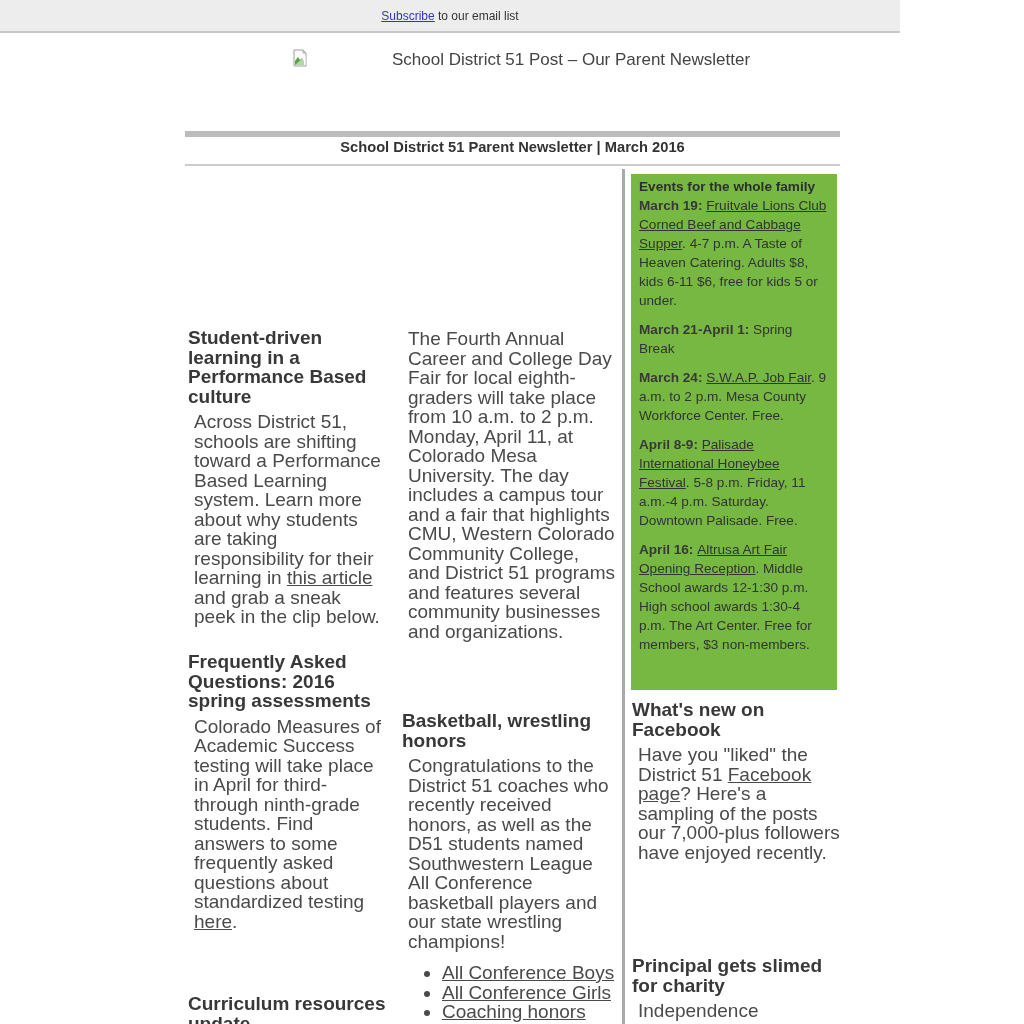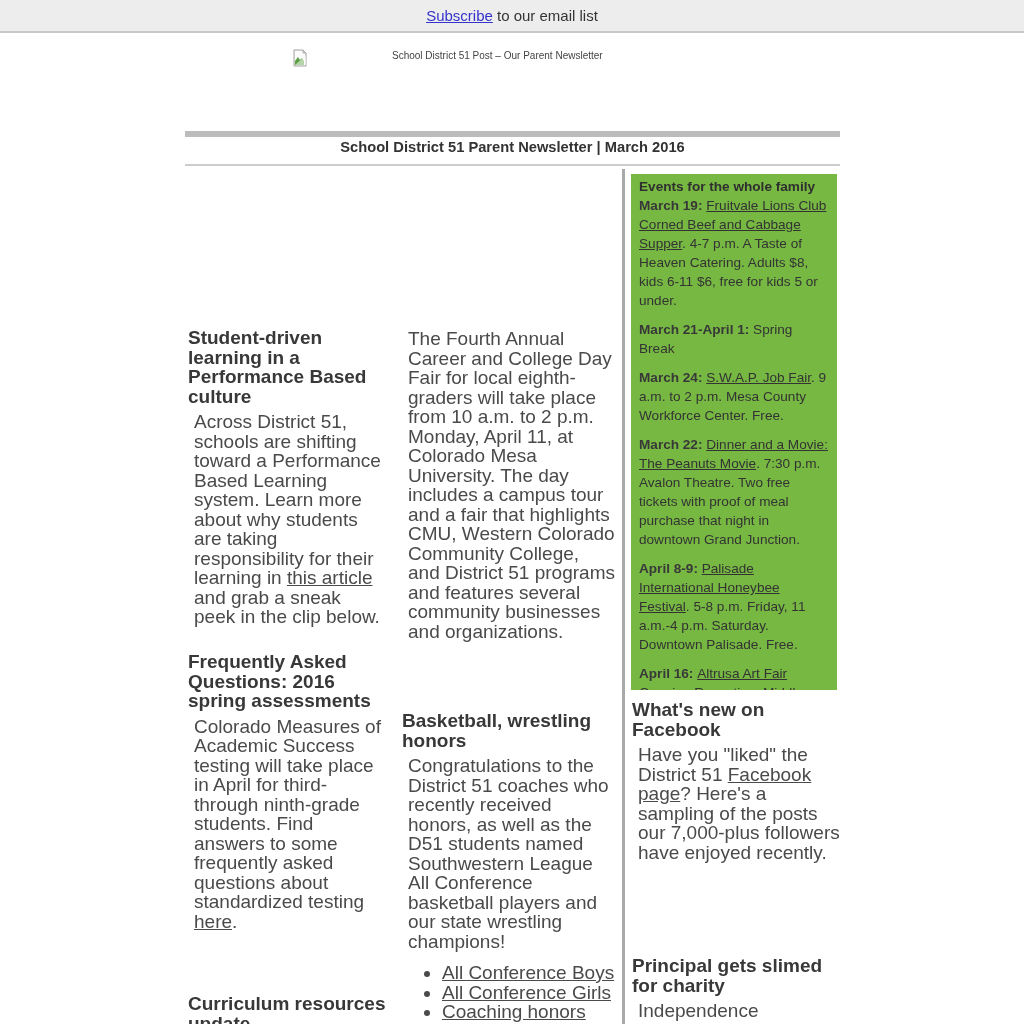--- a/index.html
+++ b/index.html
@@ -2,29 +2,29 @@
 <html><head>
 <meta charset="utf-8">
 <style>
   html,body{margin:0;padding:0;background:#ffffff;}
   .page{
     position:relative;width:1024px;height:1024px;overflow:hidden;
     font-family:"Liberation Sans",sans-serif;background:#ffffff;
   }
   
   .topbar{
-    position:absolute;left:0;top:0;width:1024px;height:31px;
+    position:absolute;left:0;top:0;width:900px;height:31px;
     background:#ededed;border-bottom:2px solid #c8c8c8;
     display:flex;align-items:center;justify-content:center;
-    font-size:15px;color:#333333;
+    font-size:12px;color:#333333;
   }
   .sub-link{color:#3333cc;text-decoration:underline;cursor:pointer;}
   
   .masthead-icon{position:absolute;left:293px;top:49px;width:14px;height:18px;}
-  .masthead-title{position:absolute;left:392px;top:50px;font-size:10px;color:#444444;}
+  .masthead-title{position:absolute;left:392px;top:50px;font-size:17px;color:#444444;}
   
   .rule-thick{position:absolute;left:185px;top:131px;width:655px;height:6px;background:#bcbcbc;}
   .page-heading{position:absolute;left:185px;top:139px;width:655px;text-align:center;
     font-size:14.7px;font-weight:bold;color:#333333;}
   .rule-thin{position:absolute;left:185px;top:164px;width:655px;height:2px;background:#cccccc;}
   .vdivider{position:absolute;left:622px;top:169px;width:3px;height:855px;background:#a9a9a9;}
   
   .block{position:absolute;font-size:19px;line-height:19.5px;color:#4a4a4a;}
   .bh{font-weight:bold;color:#383838;}
   .bp{margin:6px;}
@@ -96,21 +96,20 @@
         <li><a class="lnk" href="#">Coaching honors</a></li>
         <li><a class="lnk" href="#">Wrestling</a></li>
       </ul>
   </div>
 
   <div class="events-box">
     <div class="bh">Events for the whole family</div>
     <p class="first"><span class="b">March 19: </span><a class="lnk" href="#">Fruitvale Lions Club Corned Beef and Cabbage Supper</a><span>. 4-7 p.m. A Taste of Heaven Catering. Adults $8, kids 6-11 $6, free for kids 5 or under.</span></p>
     <p><span class="b">March 21-April 1: </span><span>Spring Break</span></p>
     <p><span class="b">March 24: </span><a class="lnk" href="#">S.W.A.P. Job Fair</a><span>. 9 a.m. to 2 p.m. Mesa County Workforce Center. Free.</span></p>
-    <p><span class="b">March 22: </span><a class="lnk" href="#">Dinner and a Movie: The Peanuts Movie</a><span>. 7:30 p.m. Avalon Theatre. Two free tickets with proof of meal purchase that night in downtown Grand Junction.</span></p>
     <p><span class="b">April 8-9: </span><a class="lnk" href="#">Palisade International Honeybee Festival</a><span>. 5-8 p.m. Friday, 11 a.m.-4 p.m. Saturday. Downtown Palisade. Free.</span></p>
     <p><span class="b">April 16: </span><a class="lnk" href="#">Altrusa Art Fair Opening Reception</a><span>. Middle School awards 12-1:30 p.m. High school awards 1:30-4 p.m. The Art Center. Free for members, $3 non-members.</span></p>
   </div>
 
   <div class="block" style="left:632px;top:700px;width:214px;">
     <div class="bh">What's new on Facebook</div>
     <div class="bp"><span>Have you "liked" the District 51 </span><a class="lnk" href="#">Facebook page</a><span>? Here's a sampling of the posts our 7,000-plus followers have enjoyed recently.</span></div>
   </div>
 
   <div class="block" style="left:632px;top:956px;width:214px;">

